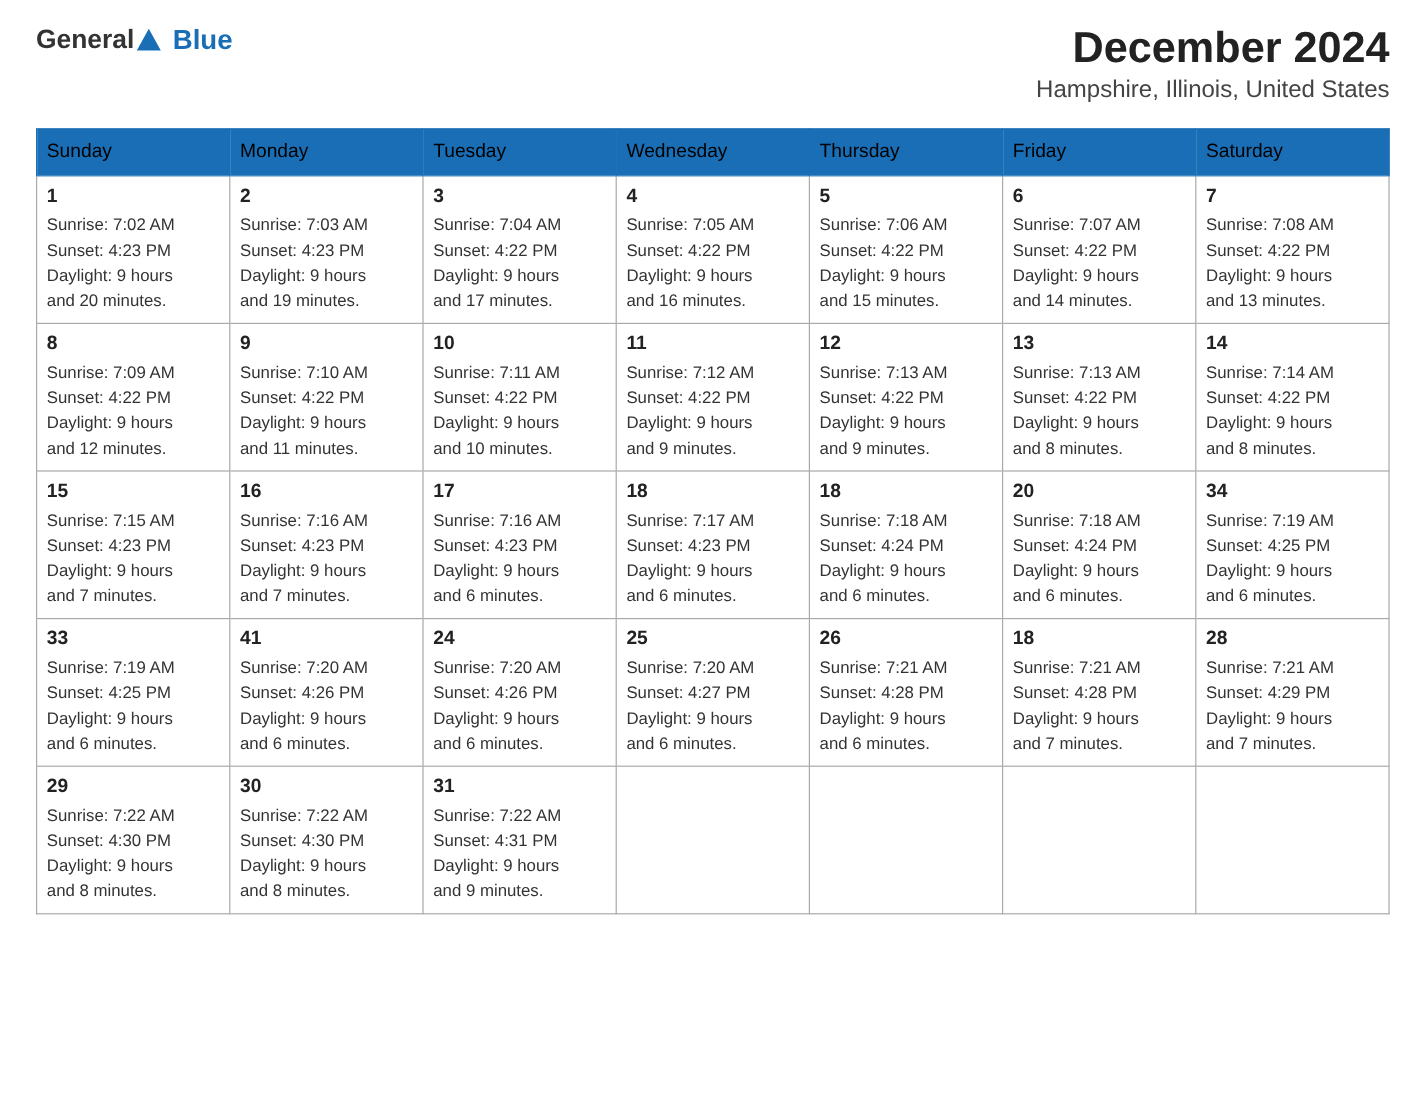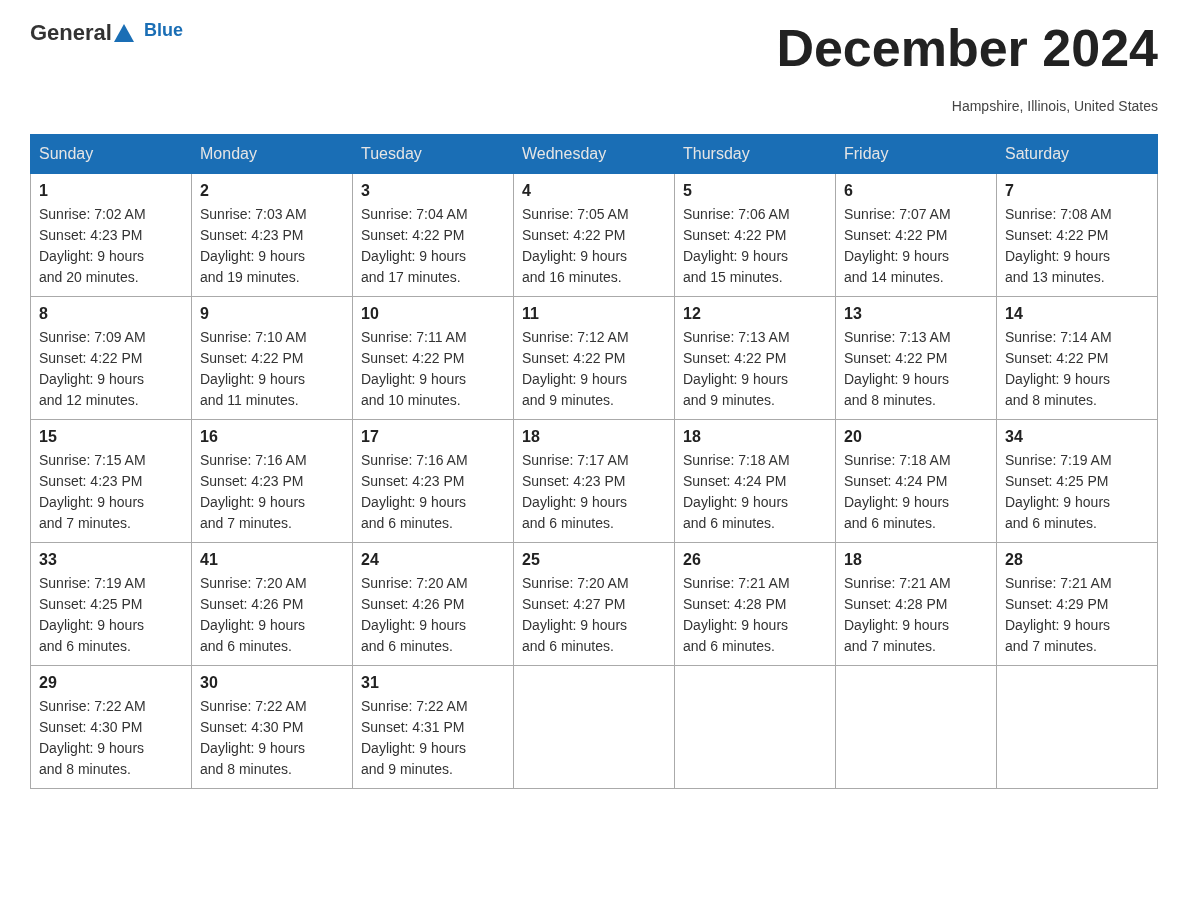--- a/index.html
+++ b/index.html
@@ -36,46 +36,46 @@
       width: 0;
       height: 0;
       border-left: 10px solid transparent;
       border-right: 10px solid transparent;
       border-bottom: 18px solid #1a6eb5;
       margin: 0 2px;
       vertical-align: middle;
     }
     .logo-blue {
       color: #1a6eb5;
-      font-size: 18px;
+      font-size: 23px;
       font-weight: bold;
       margin-top: 2px;
       margin-left: 4px;
     }
     .title-section {
       text-align: right;
     }
     .month-title {
-      font-size: 52px;
+      font-size: 36px;
       font-weight: bold;
       color: #222;
       line-height: 1.1;
     }
     .location {
-      font-size: 14px;
+      font-size: 20px;
       color: #444;
-      margin-top: 21px;
+      margin-top: 4px;
     }
     .calendar {
       width: 100%;
       border-collapse: collapse;
     }
     .calendar th {
       background: #1a6eb5;
-      color: #e5e5e5;
+      color: #000000;
       padding: 10px 8px;
       text-align: left;
       font-size: 16px;
       font-weight: normal;
       border: 1px solid #1a6eb5;
     }
     .calendar td {
       border: 1px solid #aaa;
       vertical-align: top;
       padding: 8px;

